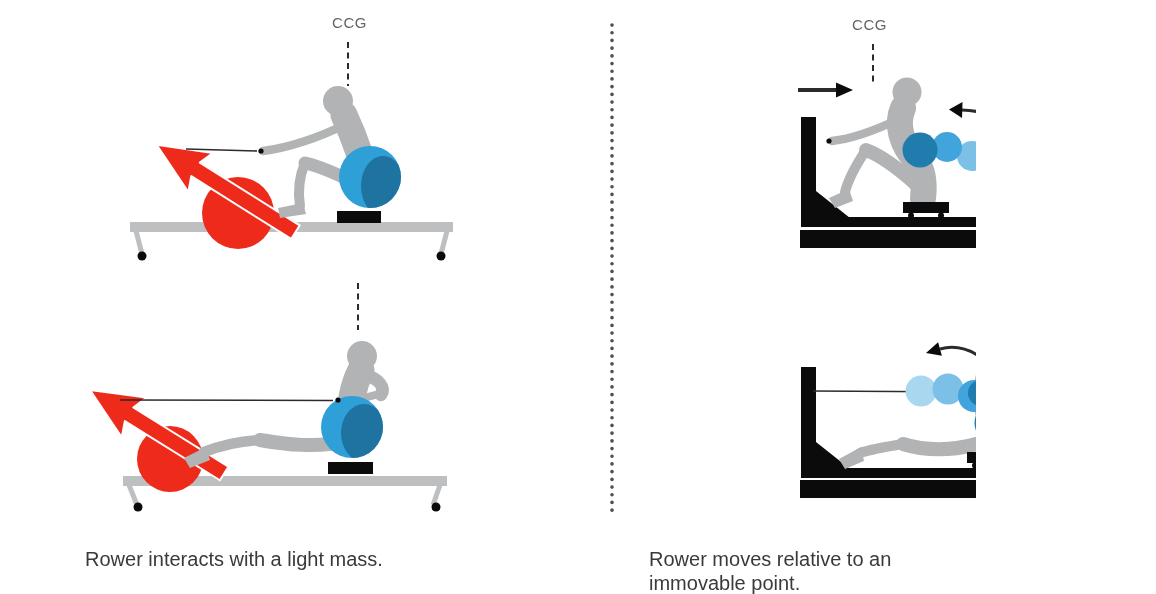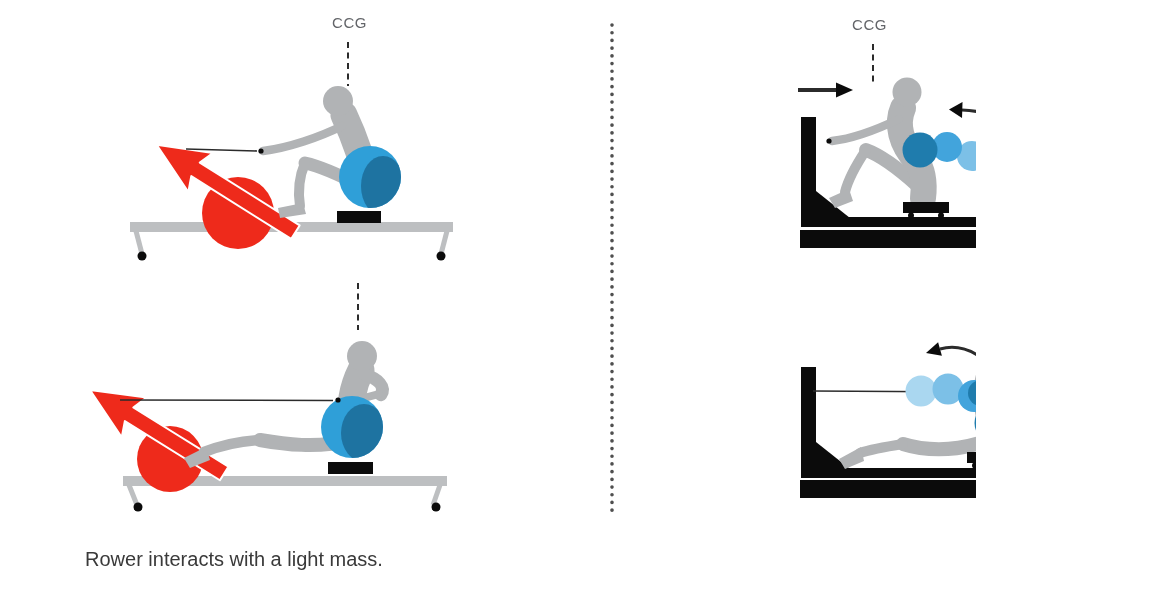--- a/index.html
+++ b/index.html
@@ -184,13 +184,14 @@
 
       <rect class="f-ink" x="967" y="452" width="44" height="11"></rect>
       <circle class="f-ink" cx="975" cy="465.5" r="3"></circle>
       <circle class="f-ink" cx="1003" cy="465.5" r="3"></circle>
     </g>
   </svg>
 
   <div class="ccg ccg-left">CCG</div>
   <div class="ccg ccg-right">CCG</div>
   <div class="caption caption-left">Rower interacts with a light mass.</div>
+  <div class="caption caption-right">Rower moves relative to an immovable point.</div>
 </div>
 
 </body></html>

